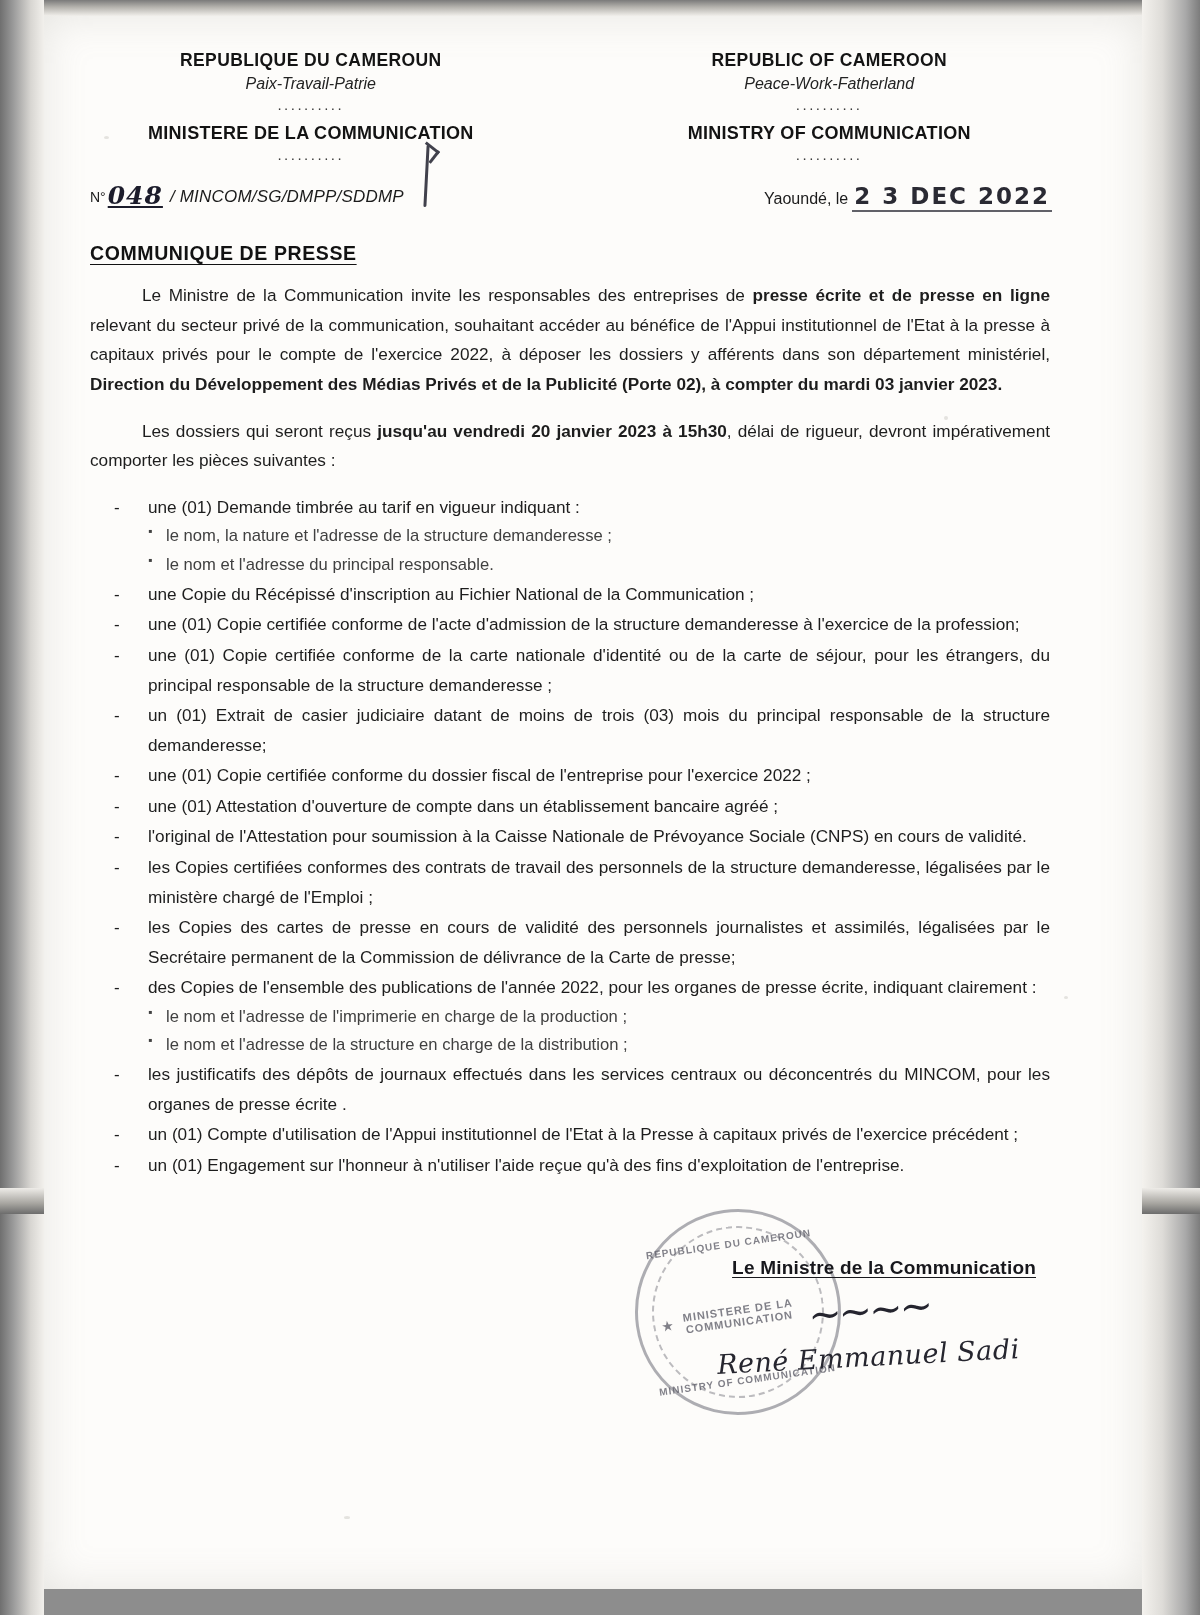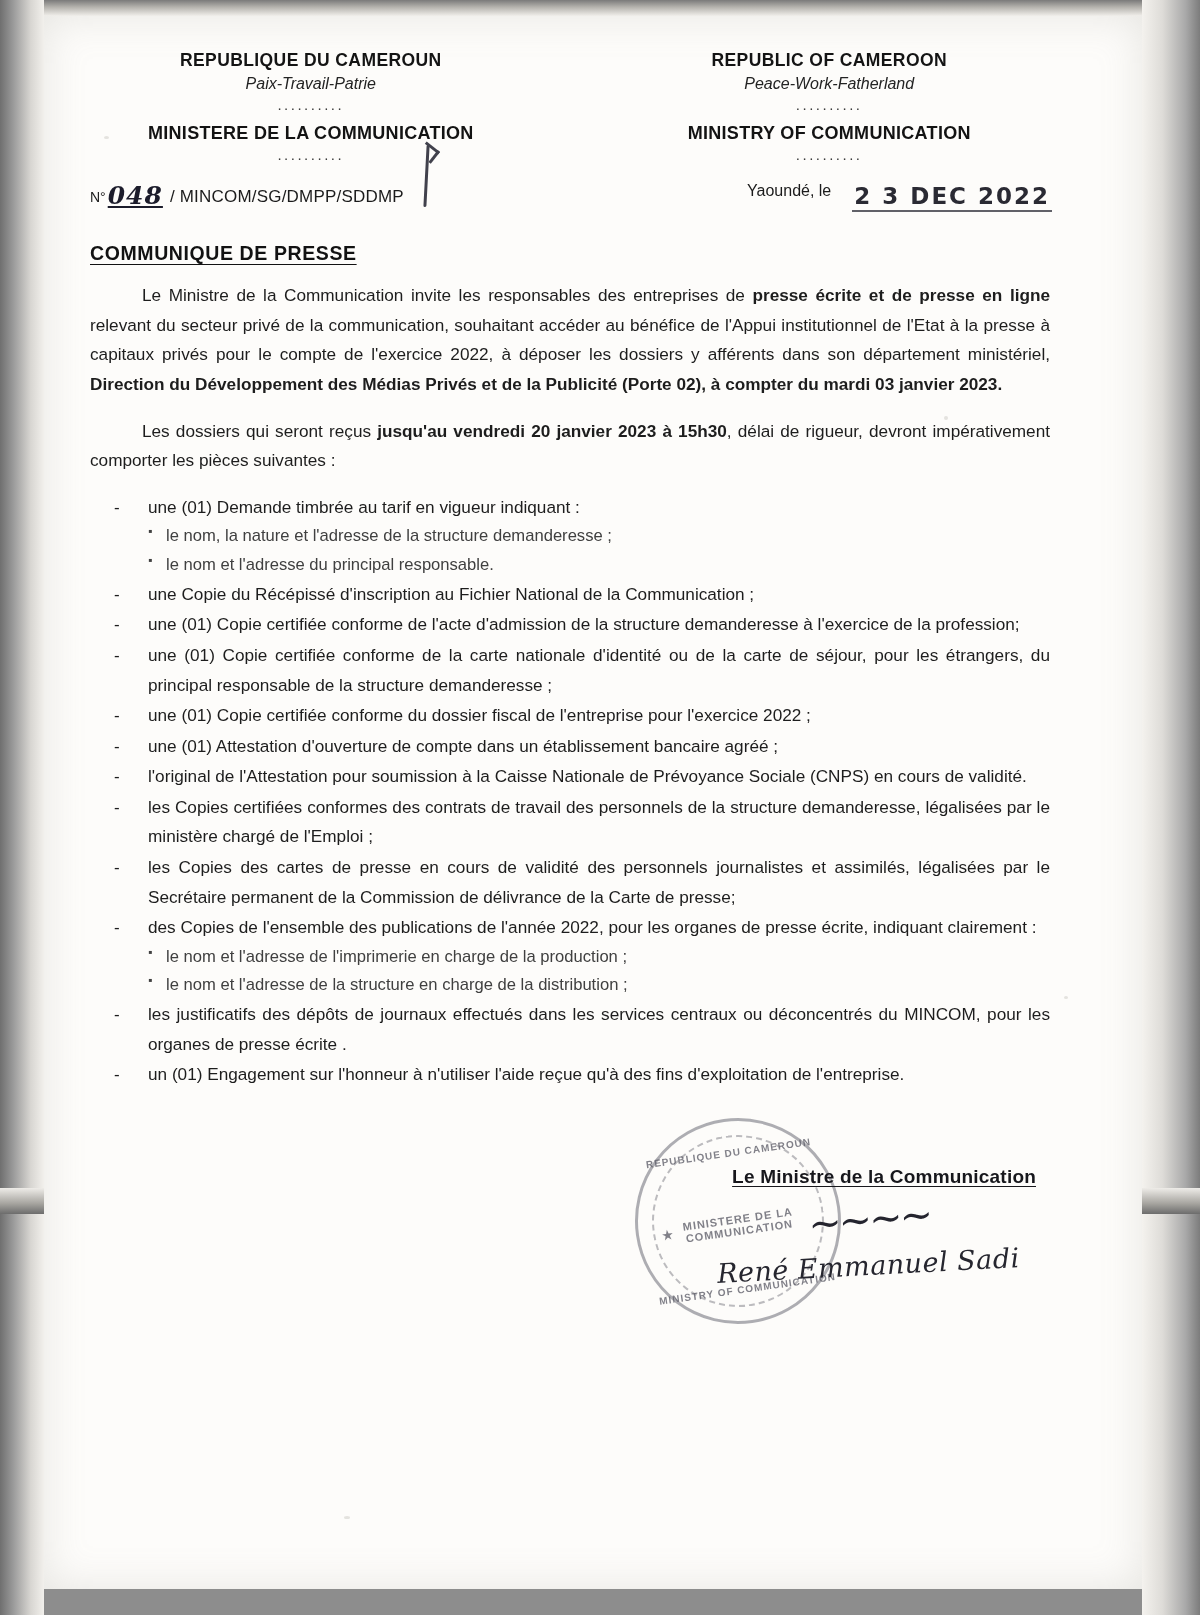--- a/index.html
+++ b/index.html
@@ -133,26 +133,27 @@
     letter-spacing: 1px;
     position: relative;
     top: 2px;
     text-decoration: underline;
     text-align: right;
   }
   .ref-code {
     font-size: 17px;
     letter-spacing: .2px;
     margin-left: 5px;
+    font-style: italic;
   }
   .ref-right {
     font-size: 16px;
     display: flex;
-    align-items: flex-start;
-    gap: 23px;
+    align-items: flex-end;
+    gap: 6px;
     margin-left: 28px;
   }
   .stamp-date {
     font-family: "DejaVu Sans", sans-serif;
     font-weight: 700;
     font-size: 23px;
     letter-spacing: 2px;
     color: #2a2a33;
     position: relative;
     top: 1px;
@@ -391,33 +392,35 @@
       <li>
         <span>une (01) Demande timbrée au tarif en vigueur indiquant :</span>
         <ul class="sublist">
           <li>le nom, la nature et l'adresse de la structure demanderesse ;</li>
           <li>le nom et l'adresse du principal responsable.</li>
         </ul>
       </li>
       <li>une Copie du Récépissé d'inscription au Fichier National de la Communication ;</li>
       <li>une (01) Copie certifiée conforme de l'acte d'admission de la structure demanderesse à l'exercice de la profession;</li>
       <li>une (01) Copie certifiée conforme de la carte nationale d'identité ou de la carte de séjour, pour les étrangers, du principal responsable de la structure demanderesse ;</li>
+      <li>un (01) Extrait de casier judiciaire datant de moins de trois (03) mois du principal responsable de la structure demanderesse;</li>
       <li>une (01) Copie certifiée conforme du dossier fiscal de l'entreprise pour l'exercice 2022 ;</li>
       <li>une (01) Attestation d'ouverture de compte dans un établissement bancaire agréé ;</li>
       <li>l'original de l'Attestation pour soumission à la Caisse Nationale de Prévoyance Sociale (CNPS) en cours de validité.</li>
       <li>les Copies certifiées conformes des contrats de travail des personnels de la structure demanderesse, légalisées par le ministère chargé de l'Emploi ;</li>
       <li>les Copies des cartes de presse en cours de validité des personnels journalistes et assimilés, légalisées par le Secrétaire permanent de la Commission de délivrance de la Carte de presse;</li>
       <li>
         <span>des Copies de l'ensemble des publications de l'année 2022, pour les organes de presse écrite, indiquant clairement :</span>
         <ul class="sublist">
           <li>le nom et l'adresse de l'imprimerie en charge de la production ;</li>
           <li>le nom et l'adresse de la structure en charge de la distribution ;</li>
         </ul>
       </li>
       <li>les justificatifs des dépôts de journaux effectués dans les services centraux ou déconcentrés du MINCOM, pour les organes de presse écrite .</li>
+      <li>un (01) Compte d'utilisation de l'Appui institutionnel de l'Etat à la Presse à capitaux privés de l'exercice précédent ;</li>
       <li>un (01) Engagement sur l'honneur à n'utiliser l'aide reçue qu'à des fins d'exploitation de l'entreprise.</li>
     </ul>
 
     <div class="sig-area">
       <div class="stamp">
         <div class="stamp-txt-top">REPUBLIQUE DU CAMEROUN</div>
         <div class="stamp-txt-mid">MINISTERE DE LA COMMUNICATION</div>
         <div class="stamp-txt-bot">MINISTRY OF COMMUNICATION</div>
         <div class="stamp-star">★</div>
       </div>

